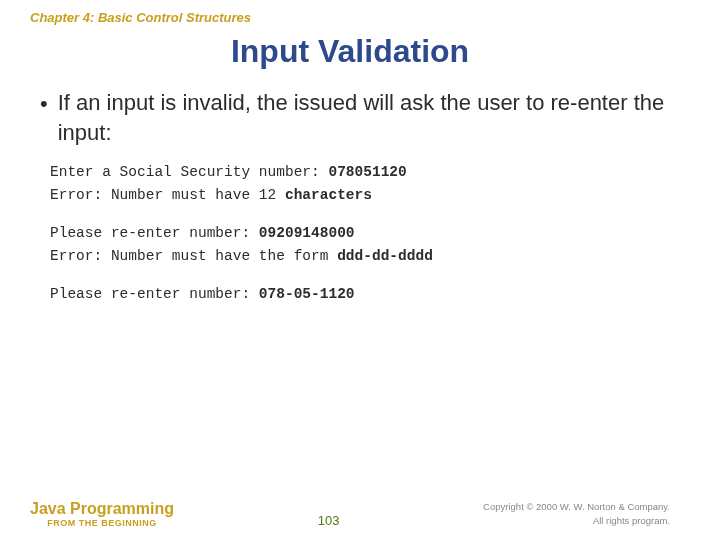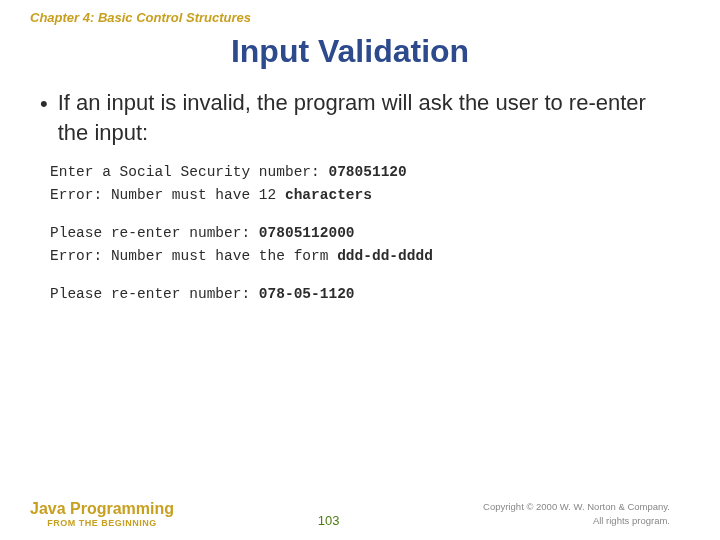--- a/index.html
+++ b/index.html
@@ -123,35 +123,35 @@
 <body>
 
 <div class="page-container">
 
   <div class="chapter-title">Chapter 4: Basic Control Structures</div>
 
   <div class="slide-title">Input Validation</div>
 
   <div class="bullet-point">
     <span class="bullet-dot">•</span>
-    <span class="bullet-text">If an input is invalid, the program will ask the user to re-enter the input:</span>
+    <span class="bullet-text">If an input is invalid, the issued will ask the user to re-enter the input:</span>
   </div>
 
   <div class="code-block">
     <div>
       <span>Enter a Social Security number:&nbsp;</span><span class="code-value">078051120</span>
     </div>
     <div>
       <span>Error: Number must have 12 </span><span class="code-value">characters</span>
     </div>
   </div>
 
   <div class="code-block">
     <div>
-      <span>Please re-enter number:&nbsp;</span><span class="code-value">07805112000</span>
+      <span>Please re-enter number:&nbsp;</span><span class="code-value">09209148000</span>
     </div>
     <div>
       <span>Error: Number must have the form </span><span class="code-value">ddd-dd-dddd</span>
     </div>
   </div>
 
   <div class="code-block">
     <div>
       <span>Please re-enter number:&nbsp;</span><span class="code-value">078-05-1120</span>
     </div>

